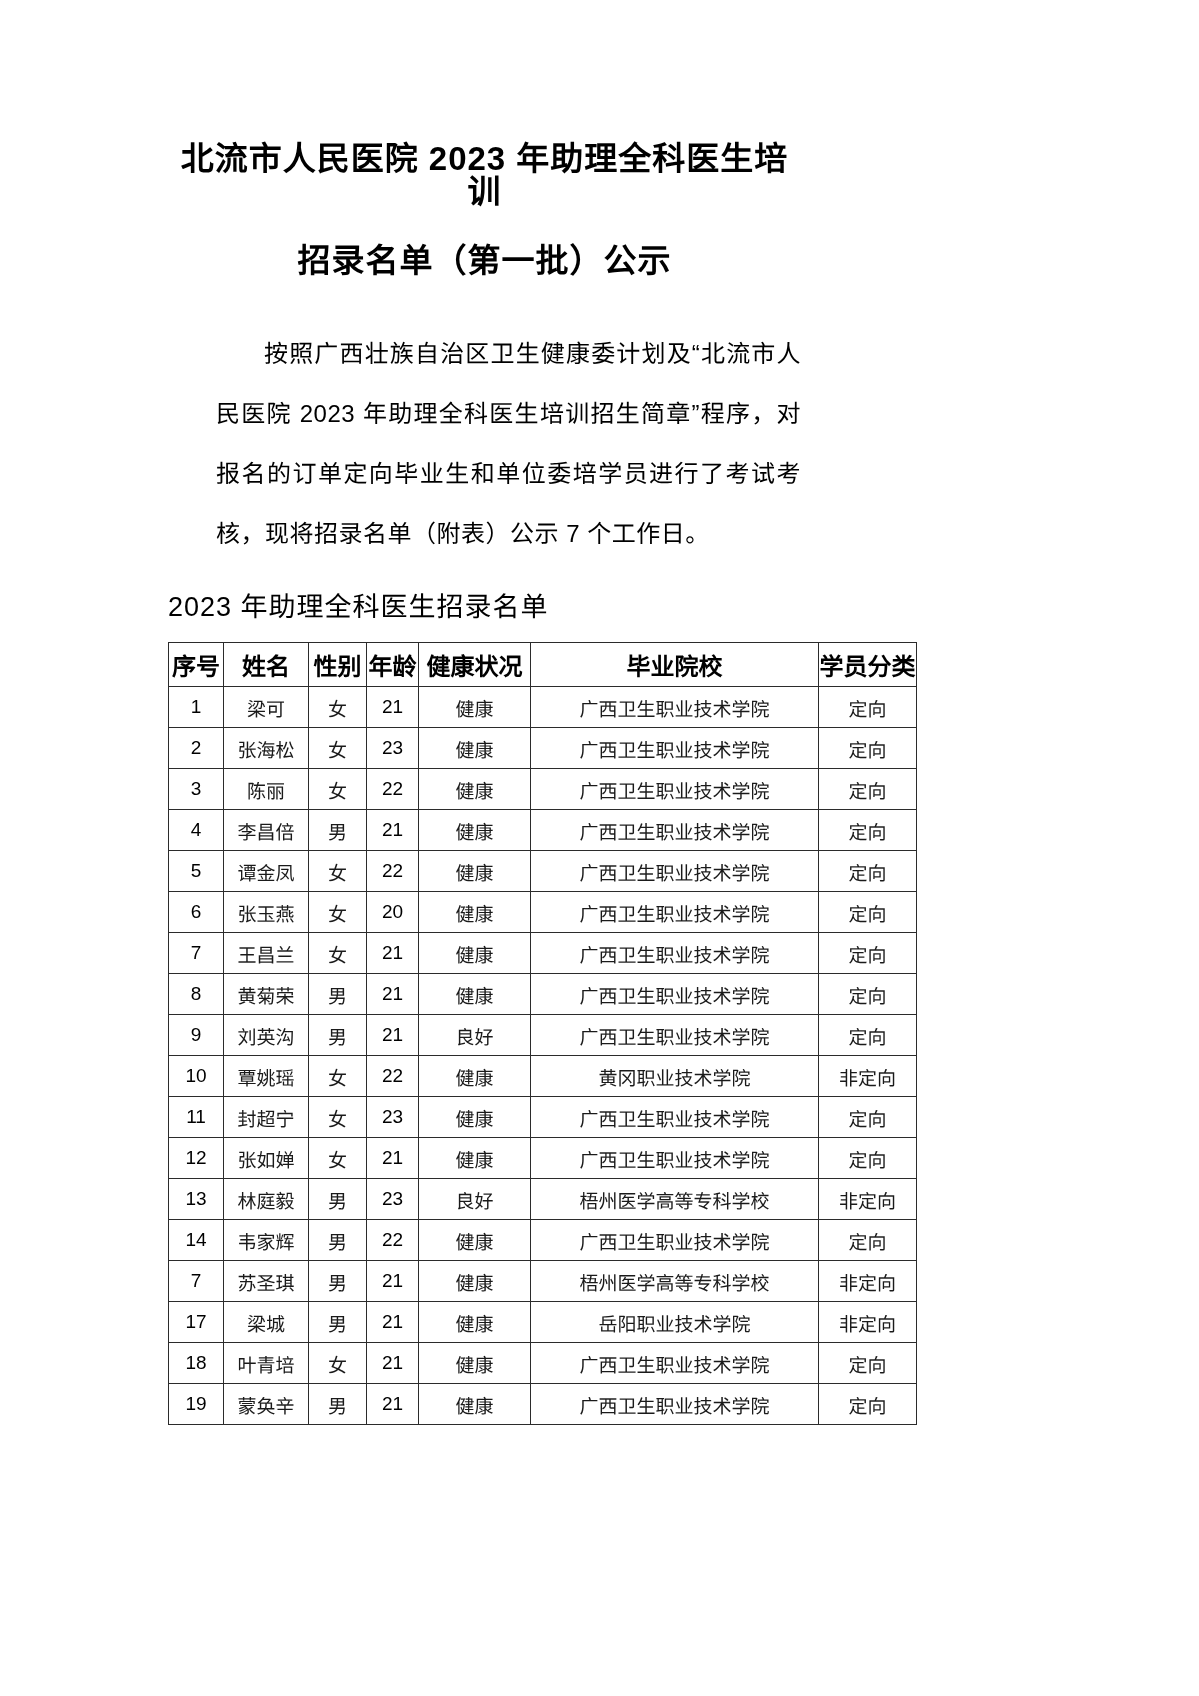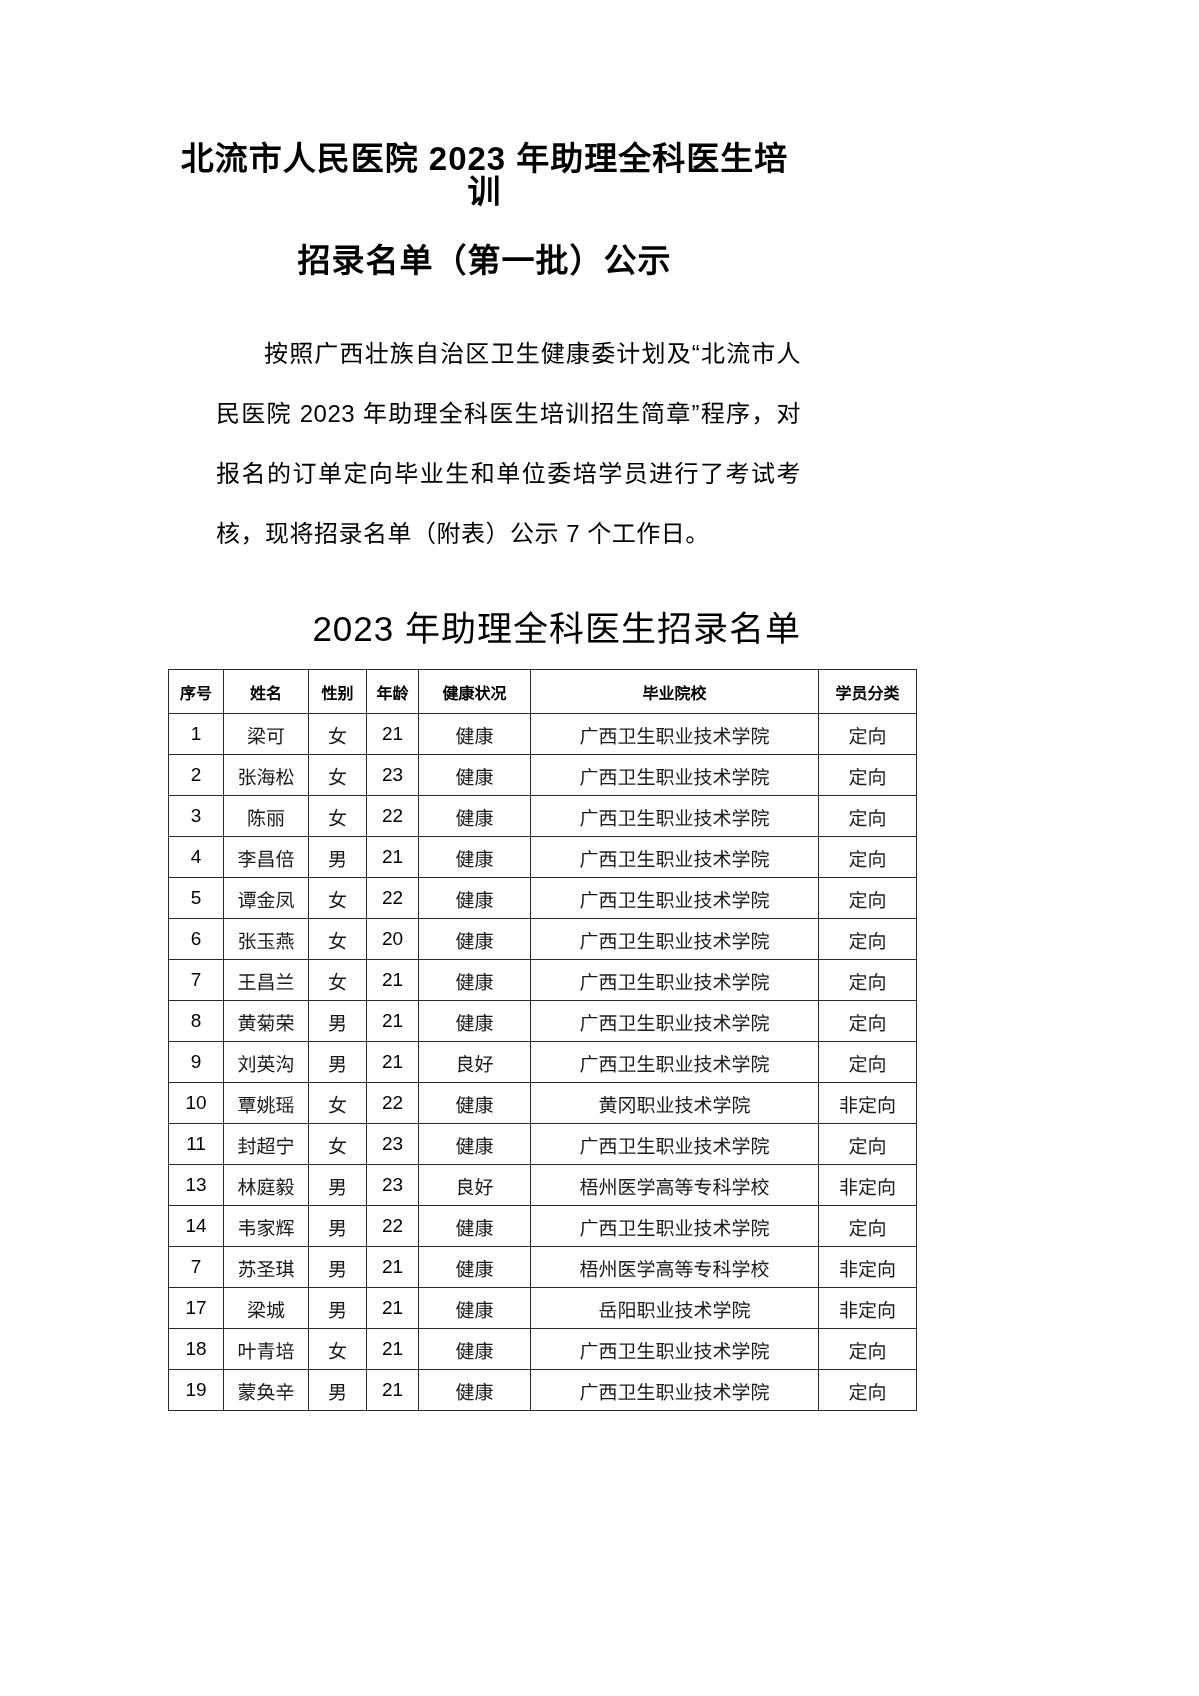--- a/index.html
+++ b/index.html
@@ -35,41 +35,41 @@
     font-size: 24px;
     line-height: 60px;
     text-align: justify;
     letter-spacing: 0.5px;
     margin-left: 48px;
   }
   .body-text p {
     text-indent: 2em;
   }
   .table-caption {
-    margin-top: 36px;
-    text-align: right;
-    font-size: 35px;
+    margin-top: 21px;
+    text-align: left;
+    font-size: 27px;
     letter-spacing: 1px;
   }
   table.roster {
     margin: 18px auto 0 auto;
     width: 748px;
     border-collapse: collapse;
     table-layout: fixed;
   }
   table.roster th, table.roster td {
     border: 1px solid #2b2b2b;
     text-align: center;
     vertical-align: middle;
     overflow: hidden;
     white-space: nowrap;
   }
   table.roster th {
     height: 44px;
-    font-size: 16px;
+    font-size: 24px;
     font-weight: 700;
     font-family: Liberation Serif, serif;
   }
   table.roster td {
     height: 41px;
     font-size: 19px;
     font-weight: 400;
     font-family: "Liberation Serif", serif;
     color: #1a1a1a;
   }
@@ -218,20 +218,29 @@
         <tr>
           <td class="num">11</td>
           <td>封超宁</td>
           <td>女</td>
           <td class="num">23</td>
           <td>健康</td>
           <td>广西卫生职业技术学院</td>
           <td>定向</td>
         </tr>
         <tr>
+          <td class="num">12</td>
+          <td>张如婵</td>
+          <td>女</td>
+          <td class="num">21</td>
+          <td>健康</td>
+          <td>广西卫生职业技术学院</td>
+          <td>定向</td>
+        </tr>
+        <tr>
           <td class="num">13</td>
           <td>林庭毅</td>
           <td>男</td>
           <td class="num">23</td>
           <td>良好</td>
           <td>梧州医学高等专科学校</td>
           <td>非定向</td>
         </tr>
         <tr>
           <td class="num">14</td>

